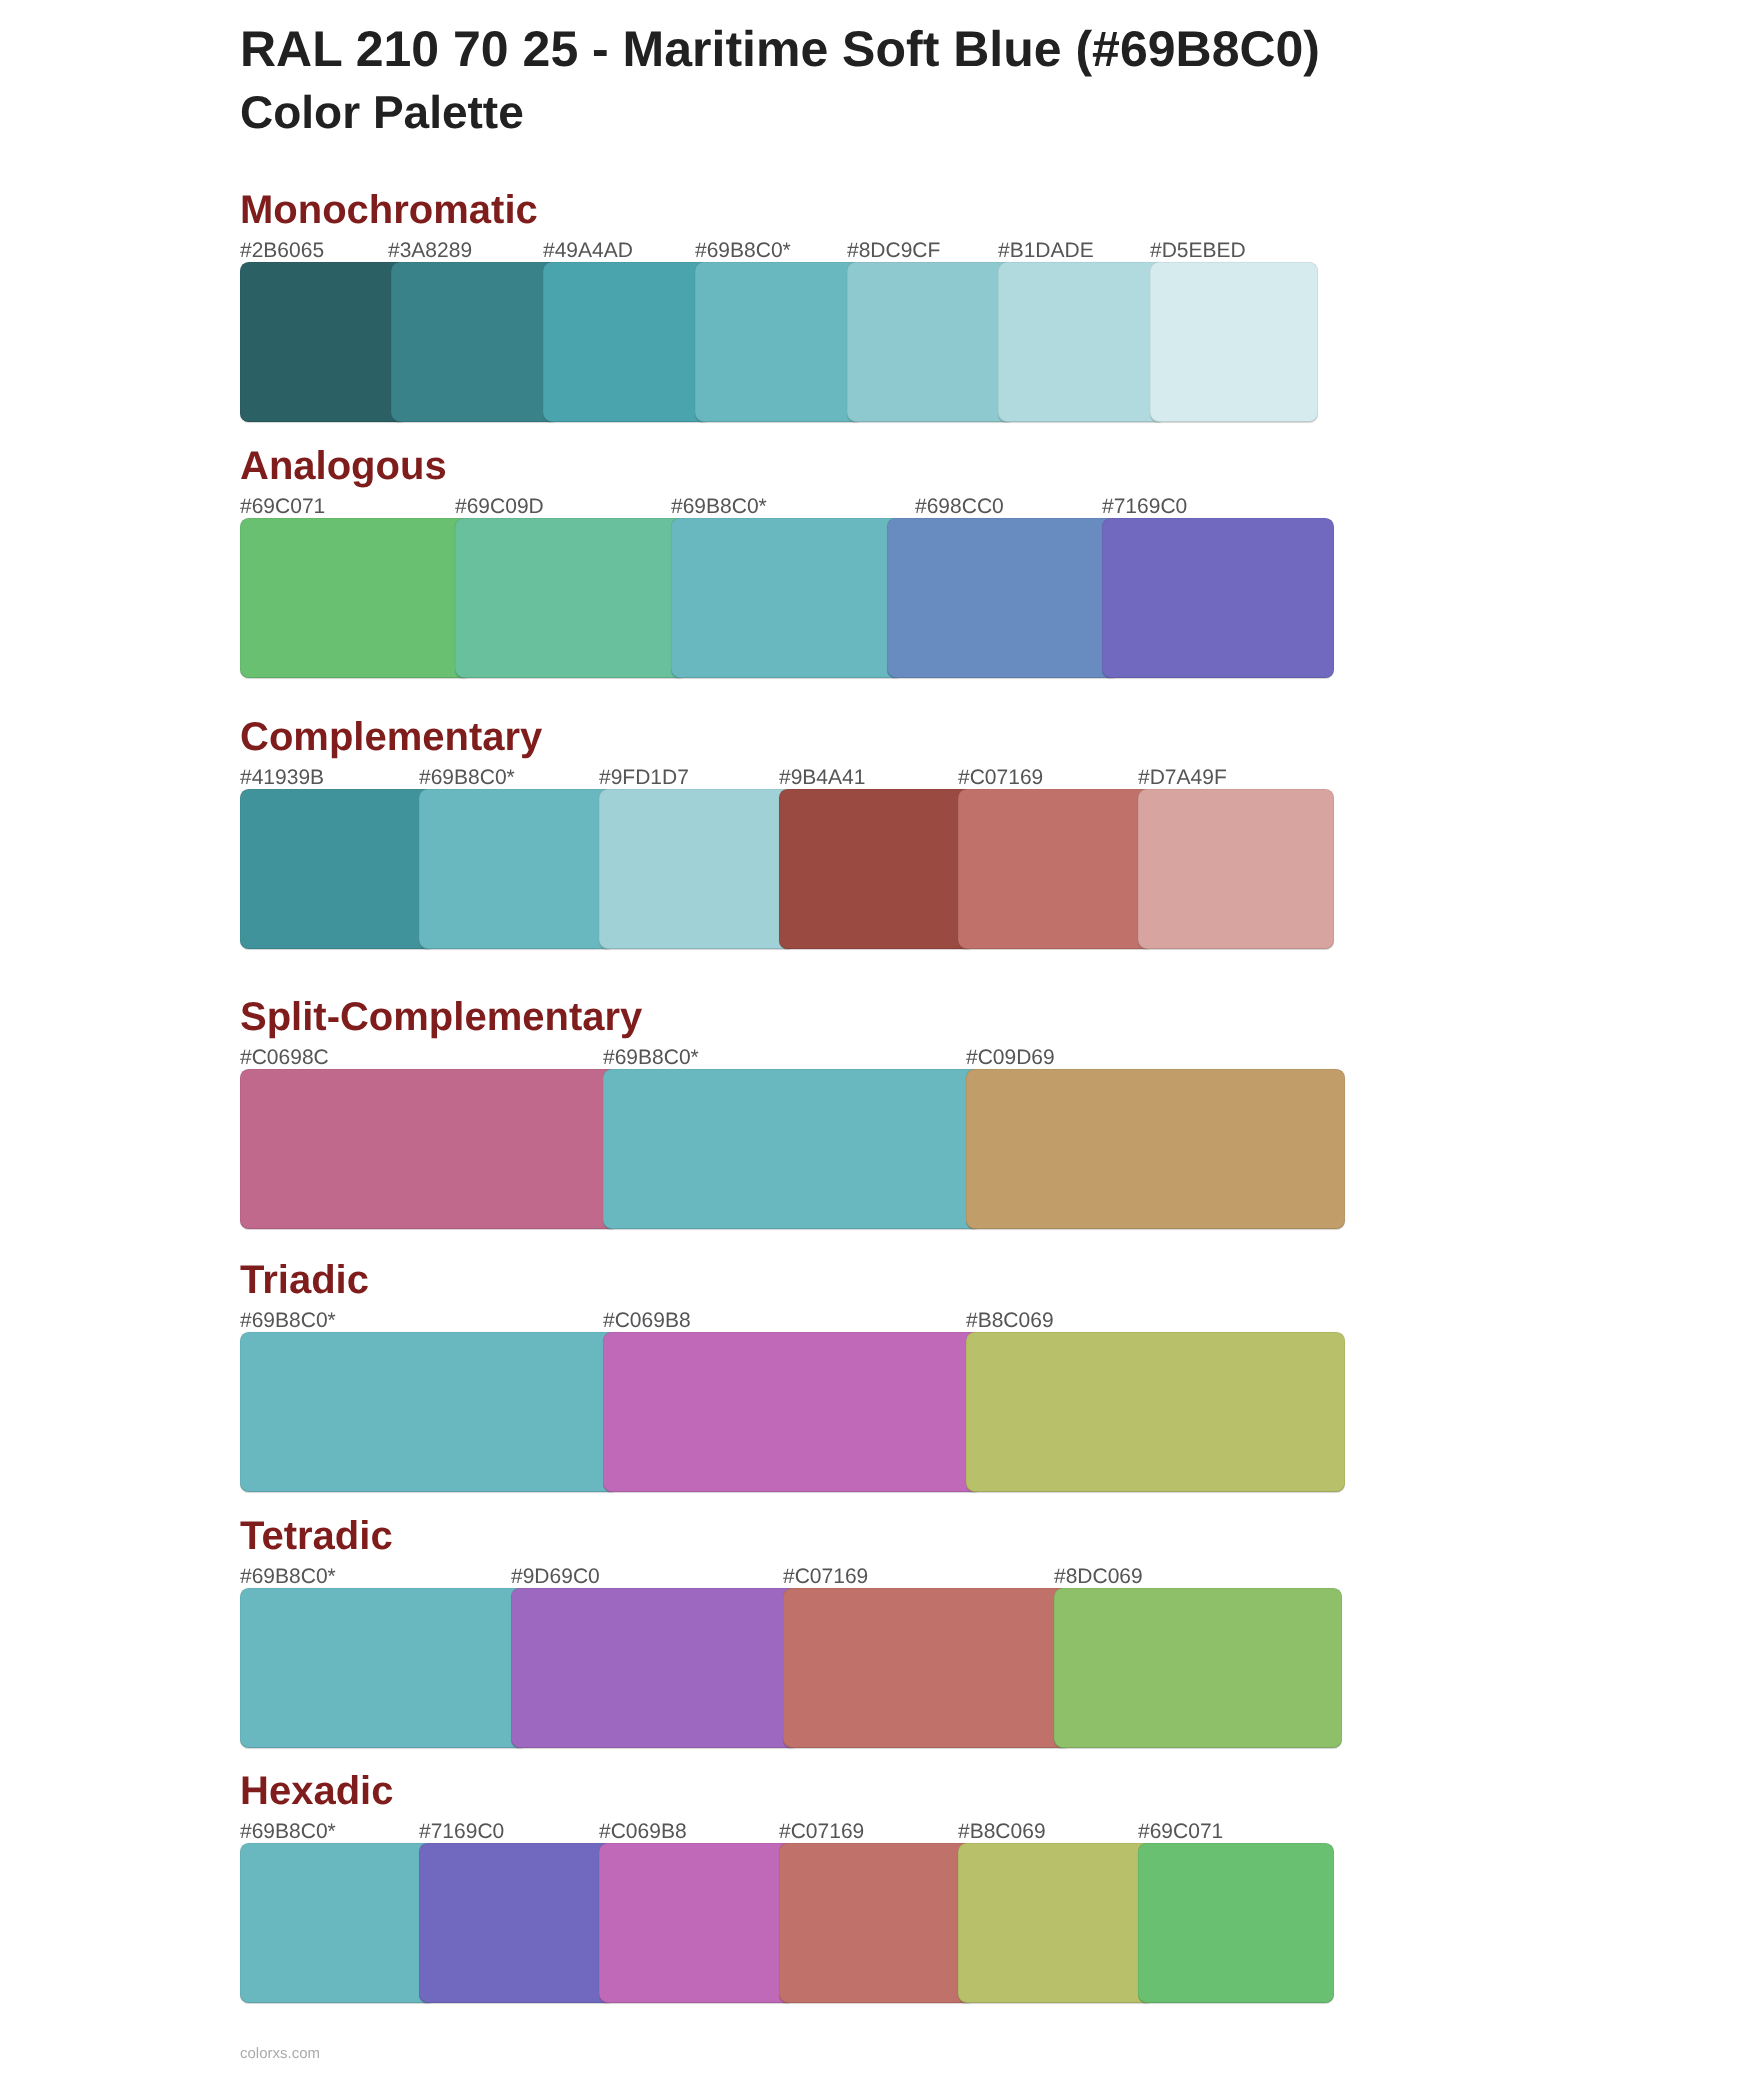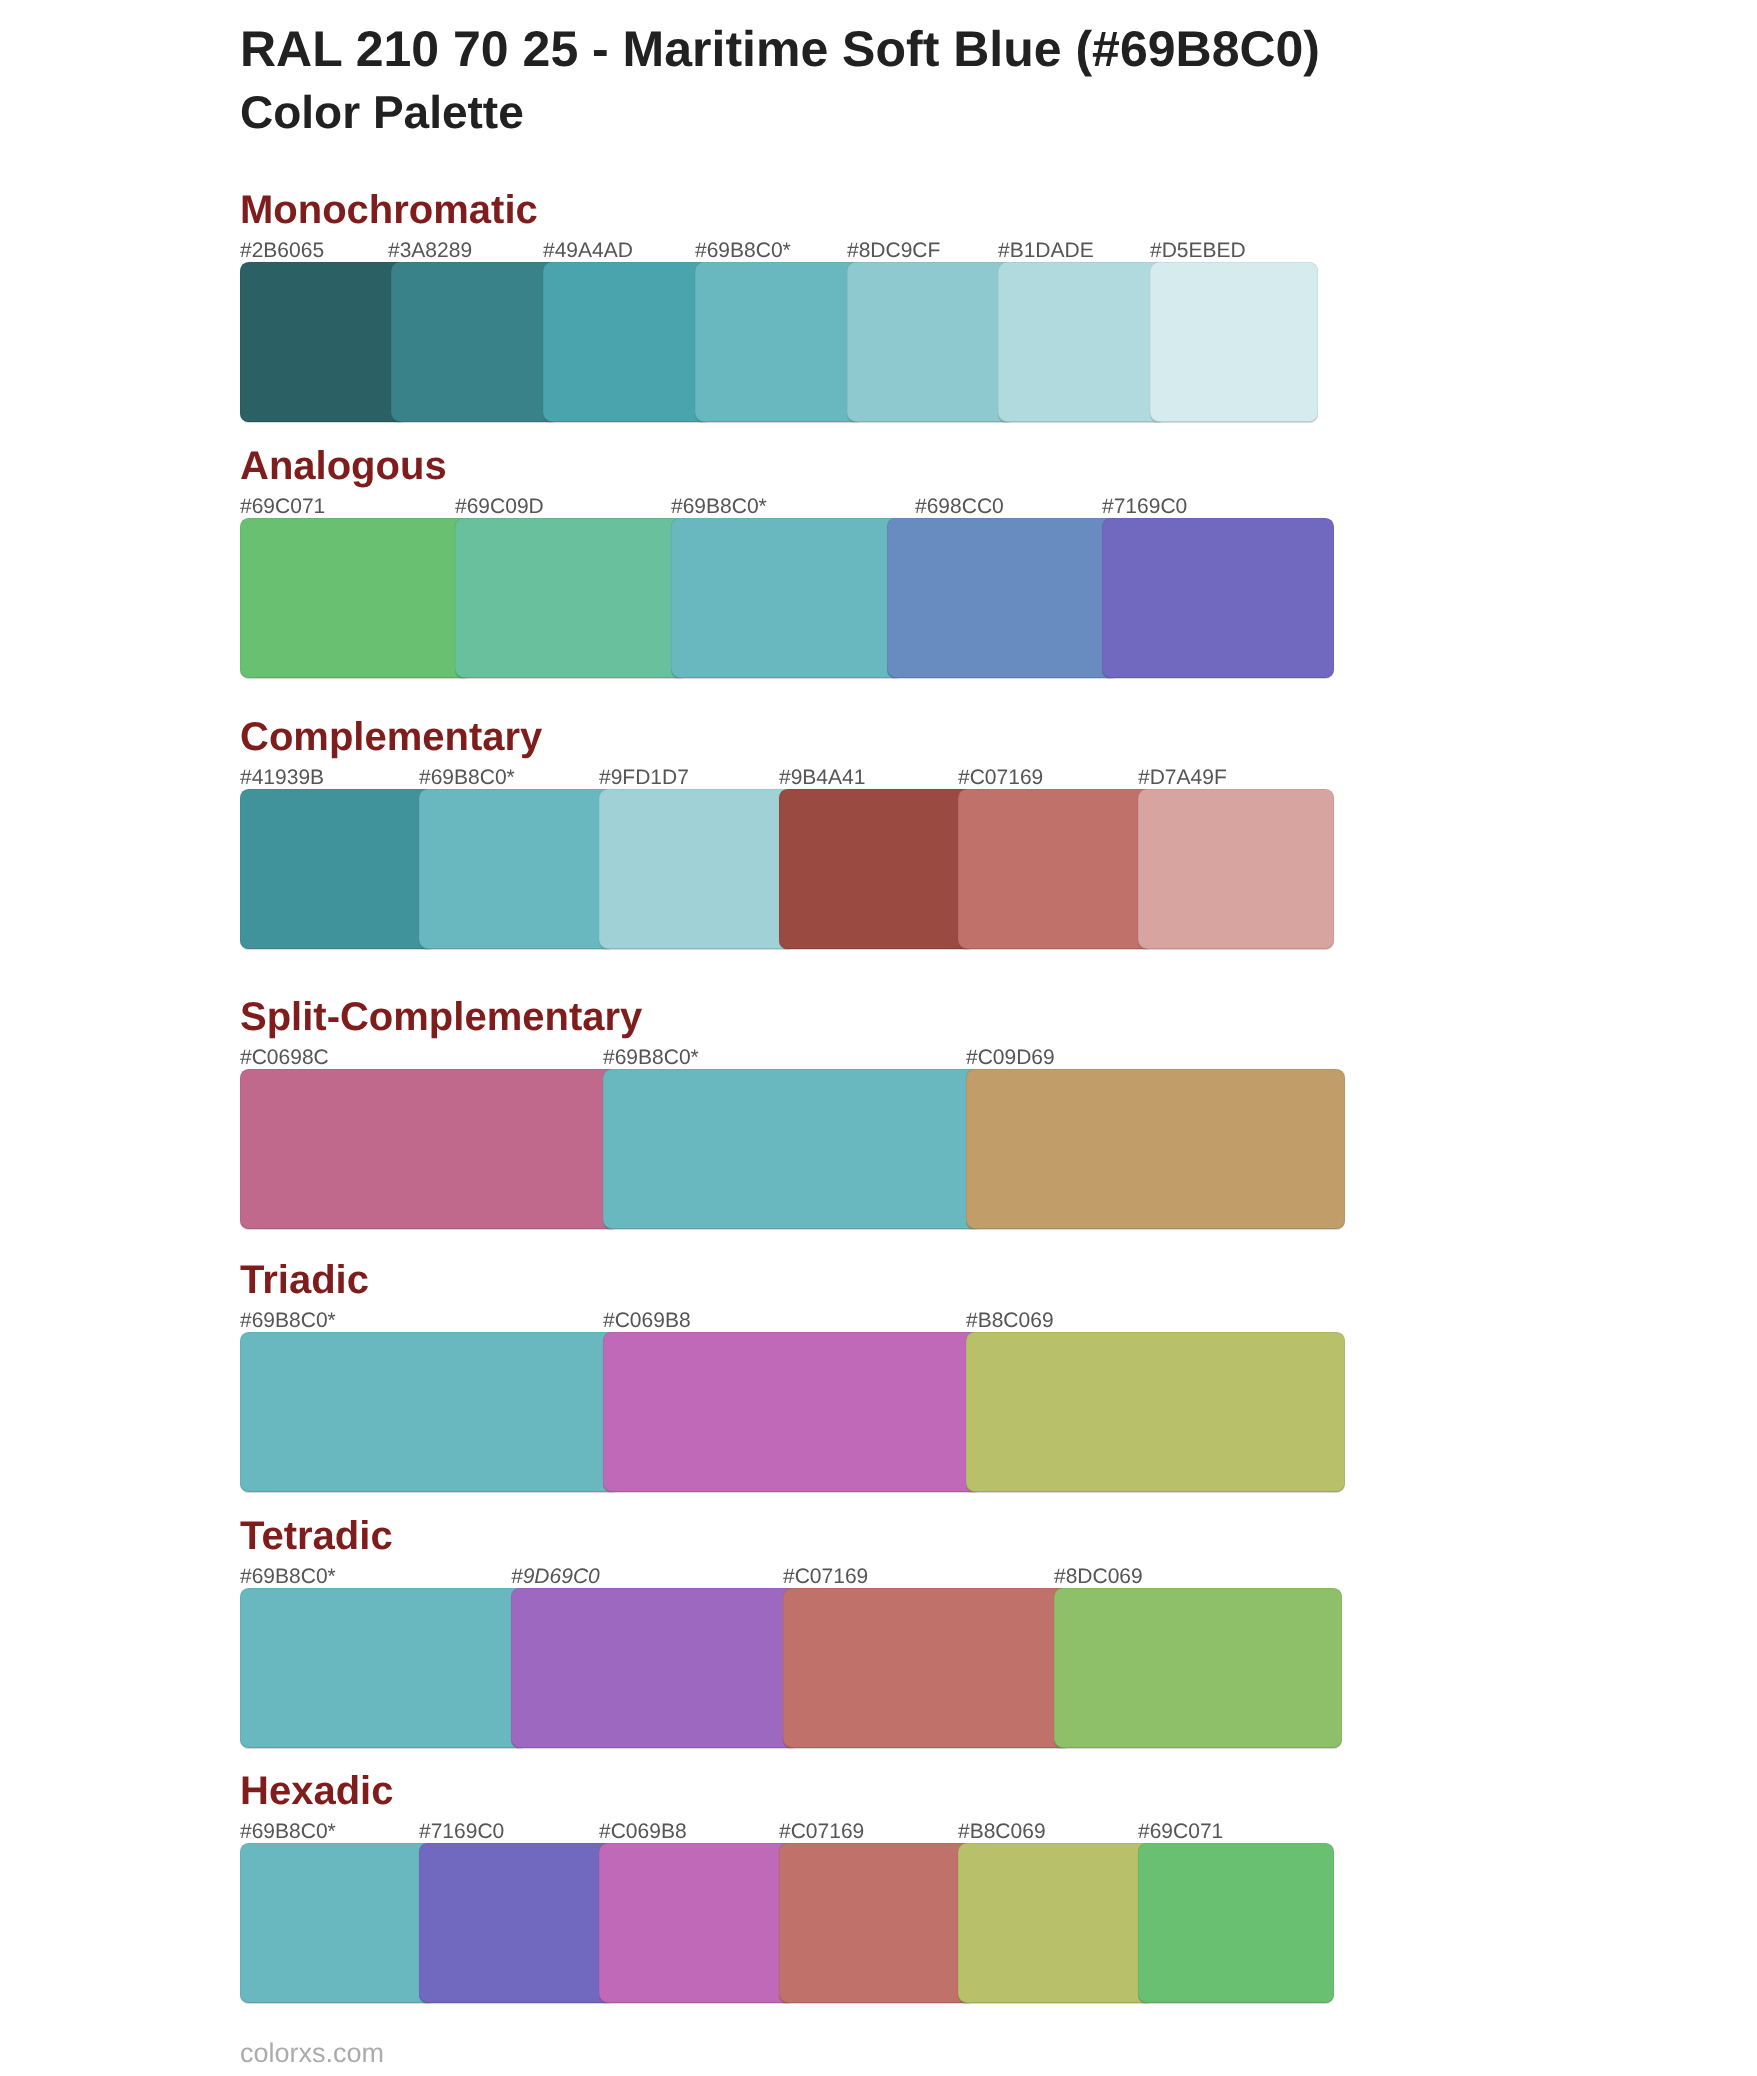--- a/index.html
+++ b/index.html
@@ -15,21 +15,21 @@
 
   .palette-section{position:absolute;left:0;top:0;width:1757px;height:0;}
   .sec-title{transform:translateZ(0);position:absolute;left:240px;top:-75px;
       font-size:40px;line-height:46px;font-weight:700;color:#7f1d1d;white-space:nowrap;}
   .swatch-label{transform:translateZ(0);position:absolute;top:-24px;
       font-size:21px;line-height:26px;color:#555555;white-space:nowrap;}
   .swatch{position:absolute;top:0;height:160px;border-radius:8.8px;display:block;
       box-shadow:inset 0 0 0 0.8px rgba(0,0,0,0.06), inset 0 -0.8px 0 rgba(0,0,0,0.11), 0 0.8px 0.8px rgba(0,0,0,0.16);}
 
   .footer{transform:translateZ(0);position:absolute;left:240px;top:2040px;
-      font-size:27px;line-height:27px;color:#ababab;white-space:nowrap;}
+      font-size:15px;line-height:27px;color:#ababab;white-space:nowrap;}
 </style>
 </head>
 <body>
 
 <div class="page">
 
   <div class="title-main">RAL 210 70 25 - Maritime Soft Blue (#69B8C0)</div>
   <div class="title-sub">Color Palette</div>
 
   <div class="palette-section" style="top: 262px;">
@@ -96,21 +96,21 @@
     <div class="swatch-label" style="left: 603px;">#C069B8</div>
     <div class="swatch-label" style="left: 966px;">#B8C069</div>
     <div class="swatch" style="left: 240px; width: 379px; z-index: 1; background: rgb(105, 184, 192);"></div>
     <div class="swatch" style="left: 603px; width: 379px; z-index: 2; background: rgb(192, 105, 184);"></div>
     <div class="swatch" style="left: 966px; width: 379px; z-index: 3; background: rgb(184, 192, 105);"></div>
   </div>
 
   <div class="palette-section" style="top: 1588px;">
     <div class="sec-title">Tetradic</div>
     <div class="swatch-label" style="left: 240px;">#69B8C0*</div>
-    <div class="swatch-label" style="left: 511px; font-style: italic;">#9D69C0</div>
+    <div class="swatch-label" style="left: 511px;">#9D69C0</div>
     <div class="swatch-label" style="left: 783px;">#C07169</div>
     <div class="swatch-label" style="left: 1054px;">#8DC069</div>
     <div class="swatch" style="left: 240px; width: 288px; z-index: 1; background: rgb(105, 184, 192);"></div>
     <div class="swatch" style="left: 511px; width: 288px; z-index: 2; background: rgb(157, 105, 192);"></div>
     <div class="swatch" style="left: 783px; width: 288px; z-index: 3; background: rgb(192, 113, 105);"></div>
     <div class="swatch" style="left: 1054px; width: 288px; z-index: 4; background: rgb(141, 192, 105);"></div>
   </div>
 
   <div class="palette-section" style="top: 1843px;">
     <div class="sec-title">Hexadic</div>

